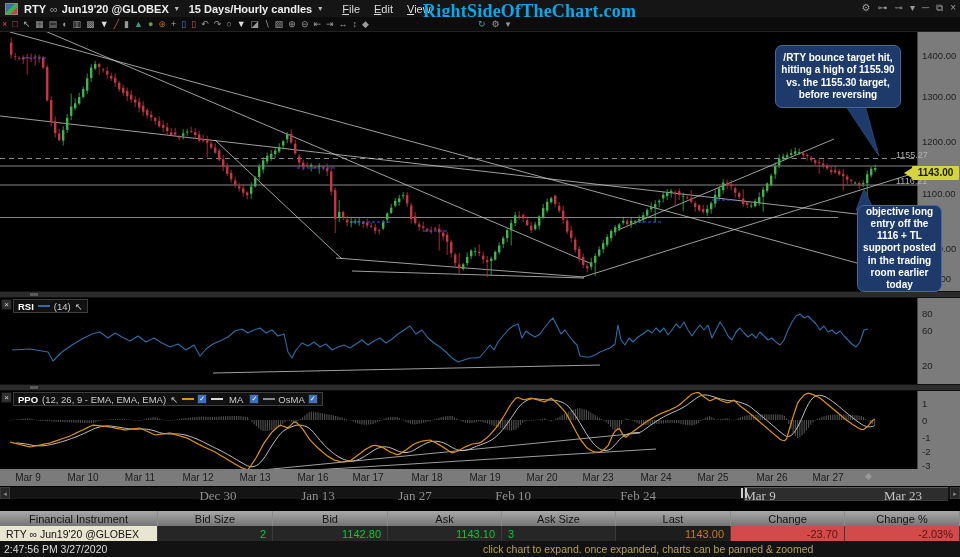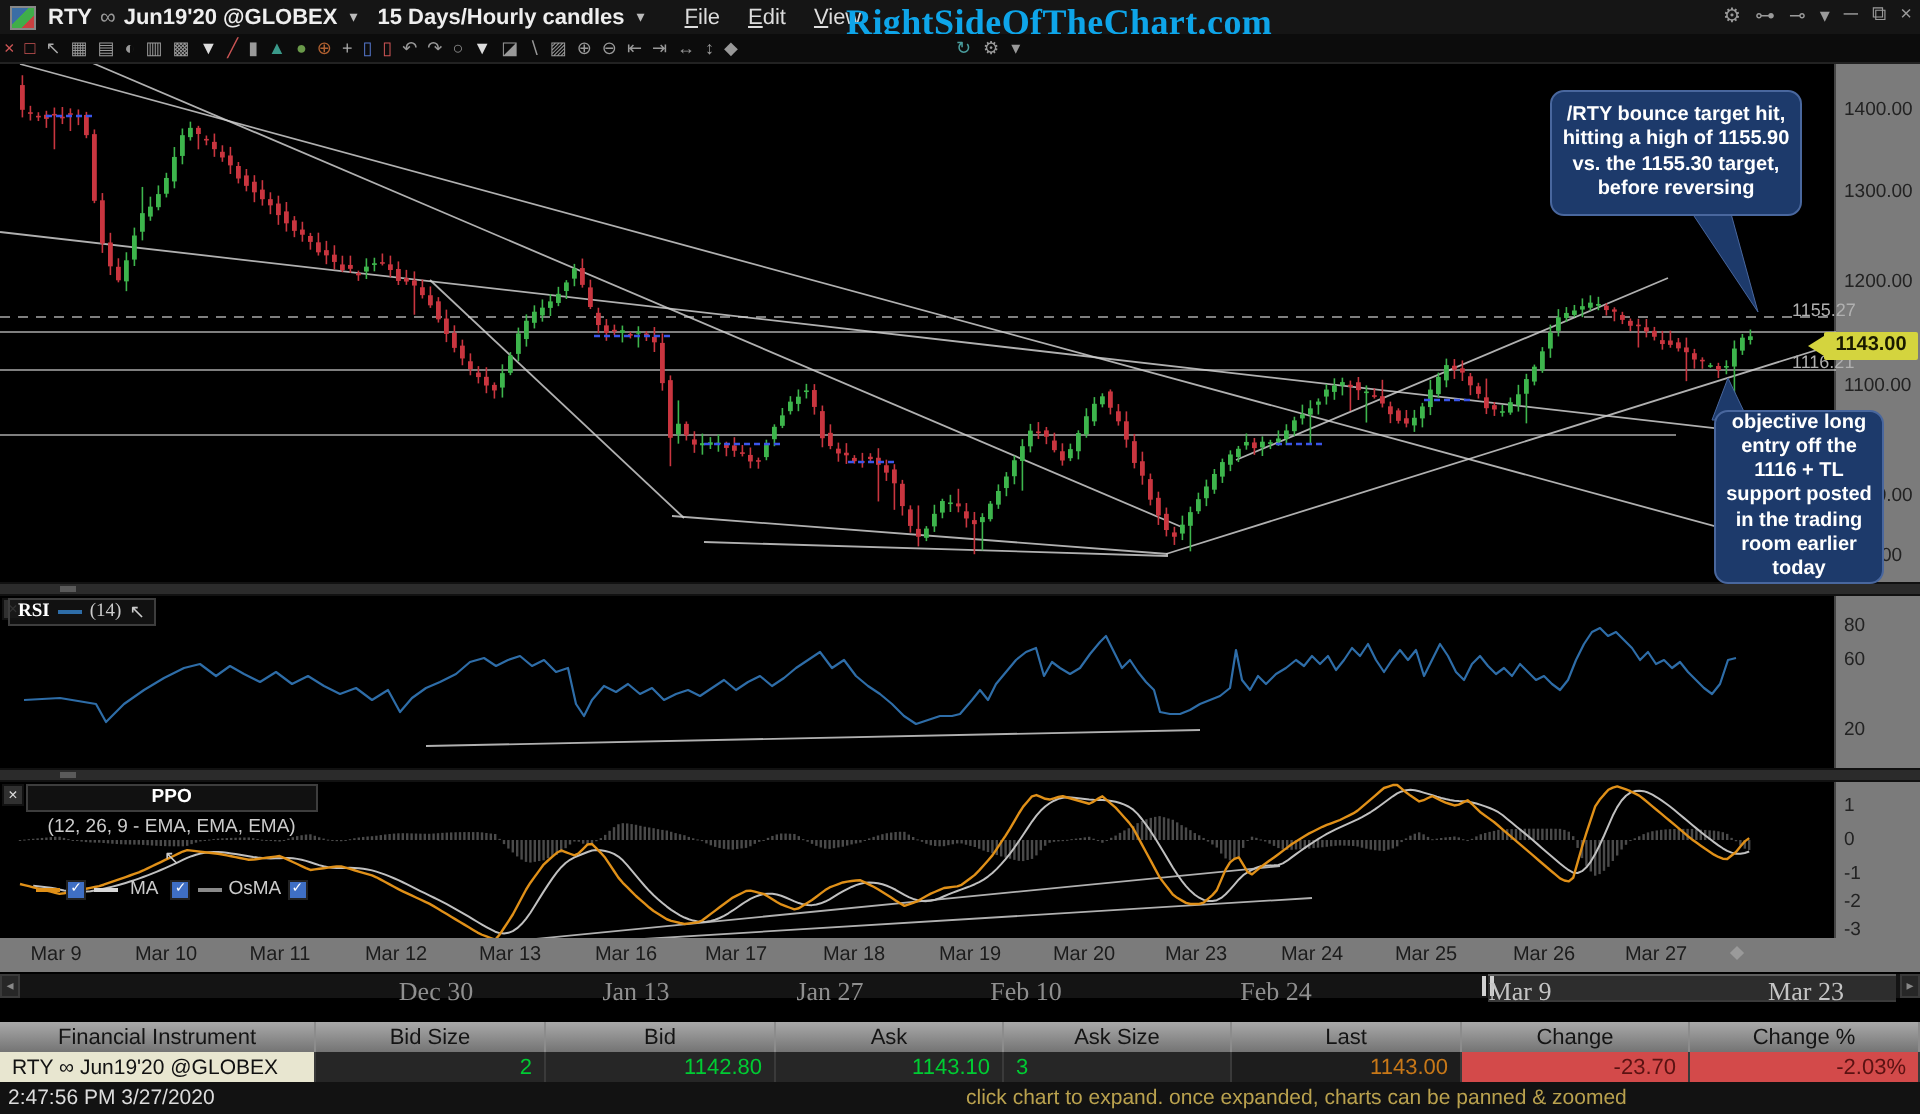--- a/index.html
+++ b/index.html
@@ -149,28 +149,28 @@
 <div class="abs splitter" style="top:291px;">
     <span class="split-handle"></span>
   </div>
 <div class="abs panel" style="left:0;top:296px;width:918px;height:88px;"></div>
 <div class="abs splitter" style="top:384px;">
     <span class="split-handle"></span>
   </div>
 <div class="abs panel" style="left:0;top:389px;width:918px;height:80px;"></div>
 
 <div class="xbtn" style="top:299px;">×</div>
-<div class="phead" style="left:4px;top:299px;font-family:Liberation Serif, serif;">
+<div class="phead" style="left:13px;top:299px;">
   <b>RSI</b>
   <span class="swatch" id="rsi-swatch" style="border-top-color: rgb(46, 109, 168);"></span>
   <span>(14)</span>
   <span>↖</span>
 </div>
 <div class="xbtn" style="top:392px;">×</div>
-<div class="phead" style="left:13px;top:392px;flex-direction:column;">
+<div class="phead" style="left:13px;top:392px;">
   <b>PPO</b>
   <span>(12, 26, 9 - EMA, EMA, EMA)</span>
   <span>↖</span>
   <span id="ppo-legend" style="display:flex;align-items:center;gap:4px;">
       <span style="display: inline-flex; align-items: center; gap: 3px;">
         <span class="swatch" style="border-top-color: rgb(224, 144, 24);"></span>
         <span class="chk">✓</span>
       </span>
       <span style="display: inline-flex; align-items: center; gap: 6px;">
         <span class="swatch" style="border-top-color: rgb(216, 216, 216);"></span>

